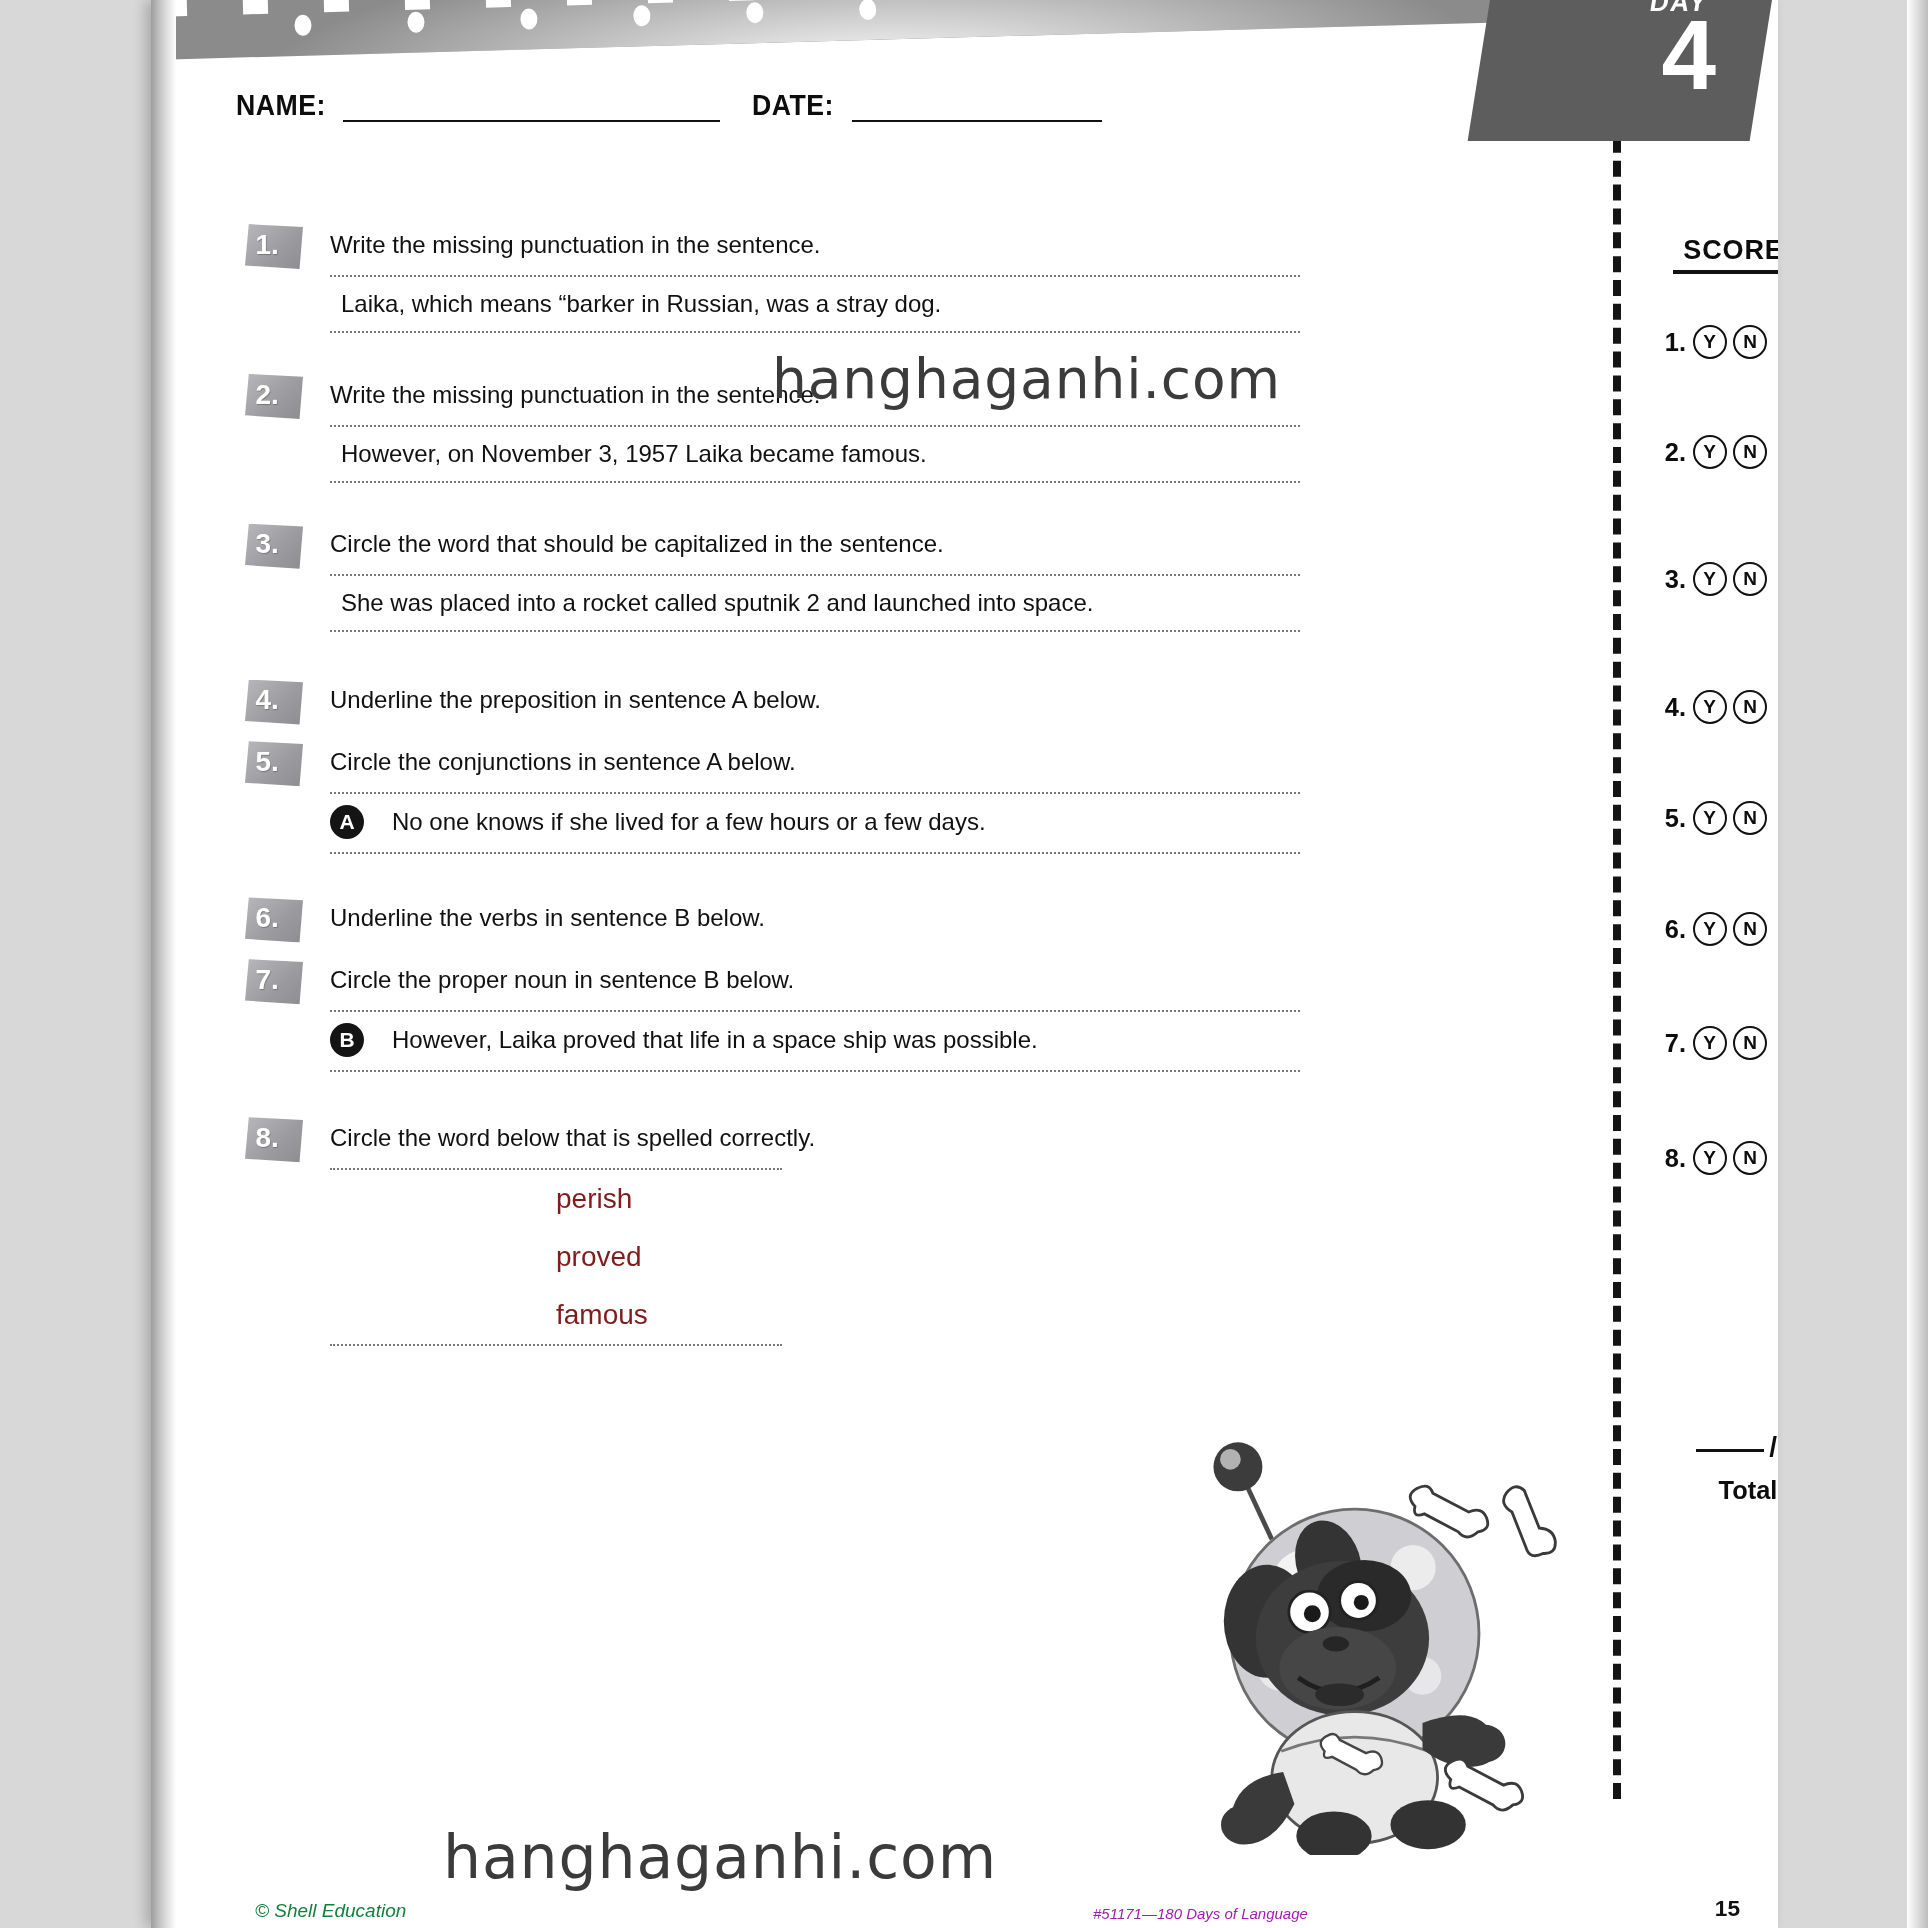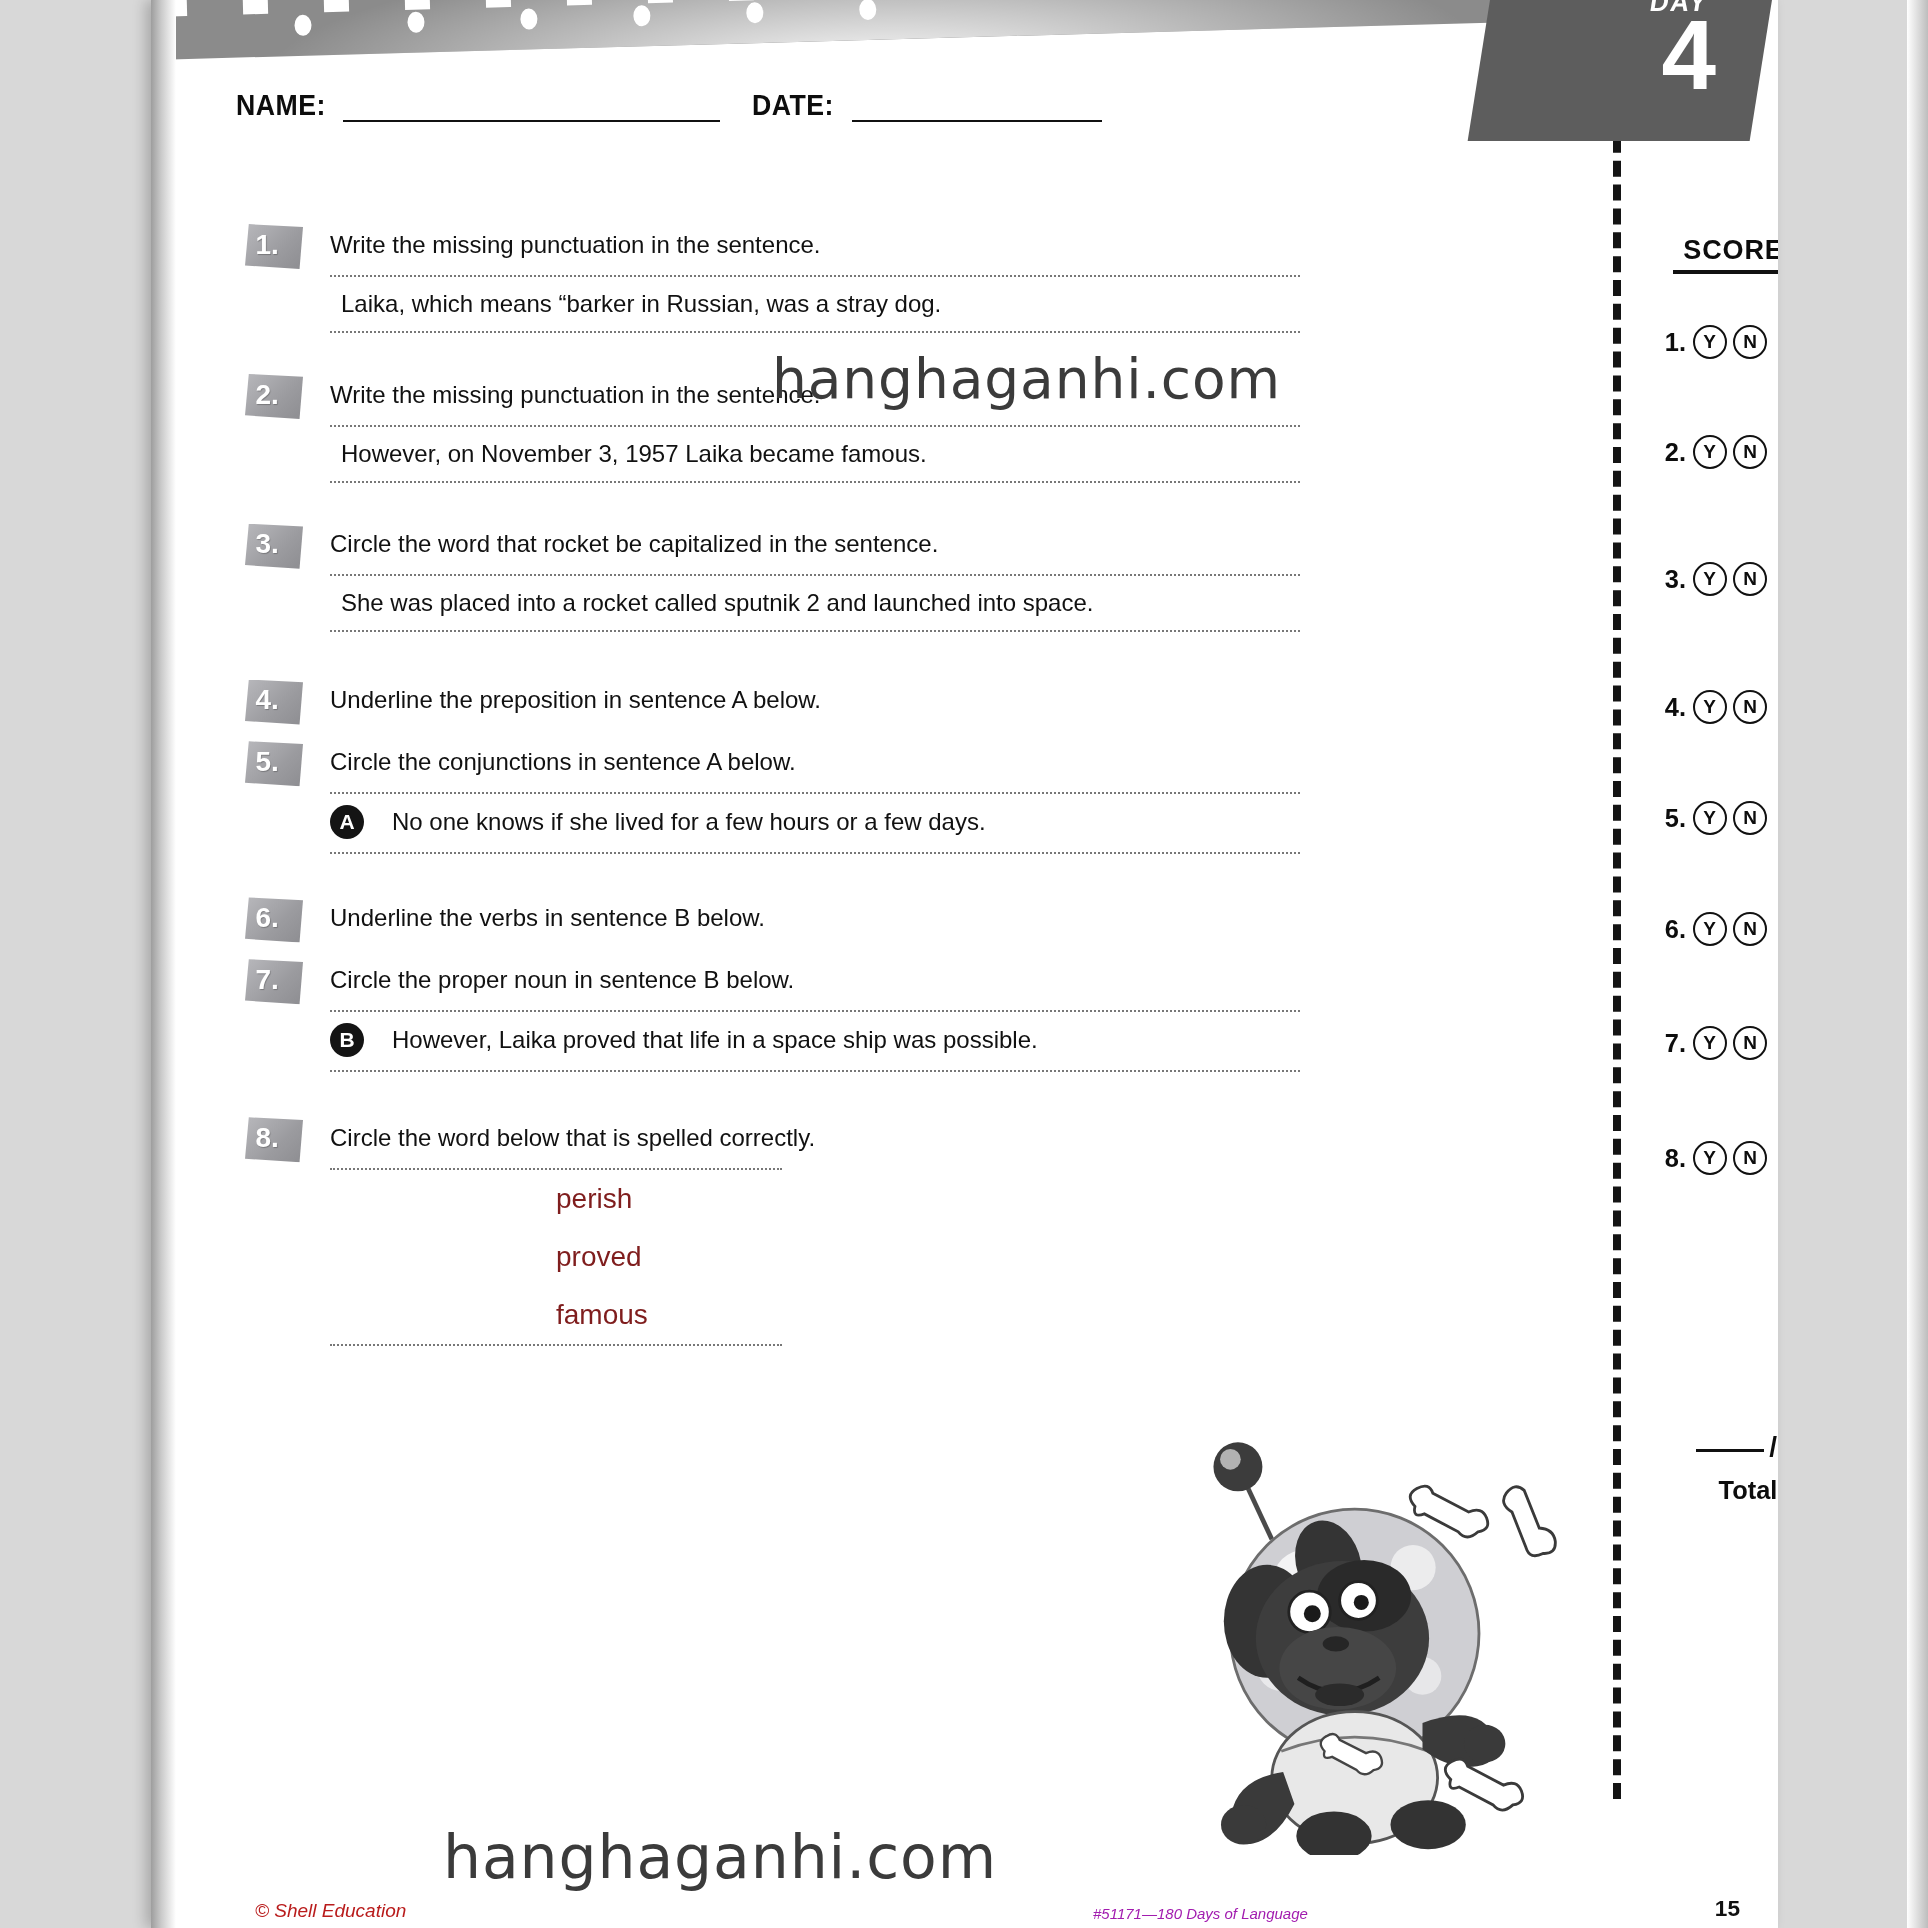--- a/index.html
+++ b/index.html
@@ -190,21 +190,21 @@
     font-weight:bold;font-size:25.4px;color:#0d0d0d;margin-top:13px;
     font-family:"Liberation Sans",sans-serif;
   }
 
   
   #dog{position:absolute;left:989px;top:1412px;width:452px;height:443px;}
 
   
   #footer-left{
     position:absolute;left:104px;bottom:5.6px;
-    font-size:19px;font-style:italic;color:#b91c1c;
+    font-size:19px;font-style:italic;color:#15803d;
   }
   #footer-center{
     position:absolute;left:942px;bottom:5.6px;
     font-size:15px;font-style:italic;color:#a21caf;
   }
   #footer-page{
     position:absolute;right:38px;bottom:5.6px;
     font-size:22.6px;font-weight:bold;color:#111;
   }
 
@@ -274,21 +274,21 @@
       <div class="qtext">Write the missing punctuation in the sentence.</div>
     </div>
     <div class="dotrule" style="margin-top:15px"></div>
     <div class="sentence">However, on November 3, 1957 Laika became famous.</div>
     <div class="dotrule"></div>
 
     <div class="qrow" style="margin-top:43px">
       <div class="qnum">
           <span>3.</span>
         </div>
-      <div class="qtext">Circle the word that rocket be capitalized in the sentence.</div>
+      <div class="qtext">Circle the word that should be capitalized in the sentence.</div>
     </div>
     <div class="dotrule" style="margin-top:15px"></div>
     <div class="sentence">She was placed into a rocket called sputnik 2 and launched into space.</div>
     <div class="dotrule"></div>
 
     <div class="qrow" style="margin-top:49px">
       <div class="qnum">
           <span>4.</span>
         </div>
       <div class="qtext">Underline the preposition in sentence A below.</div>

